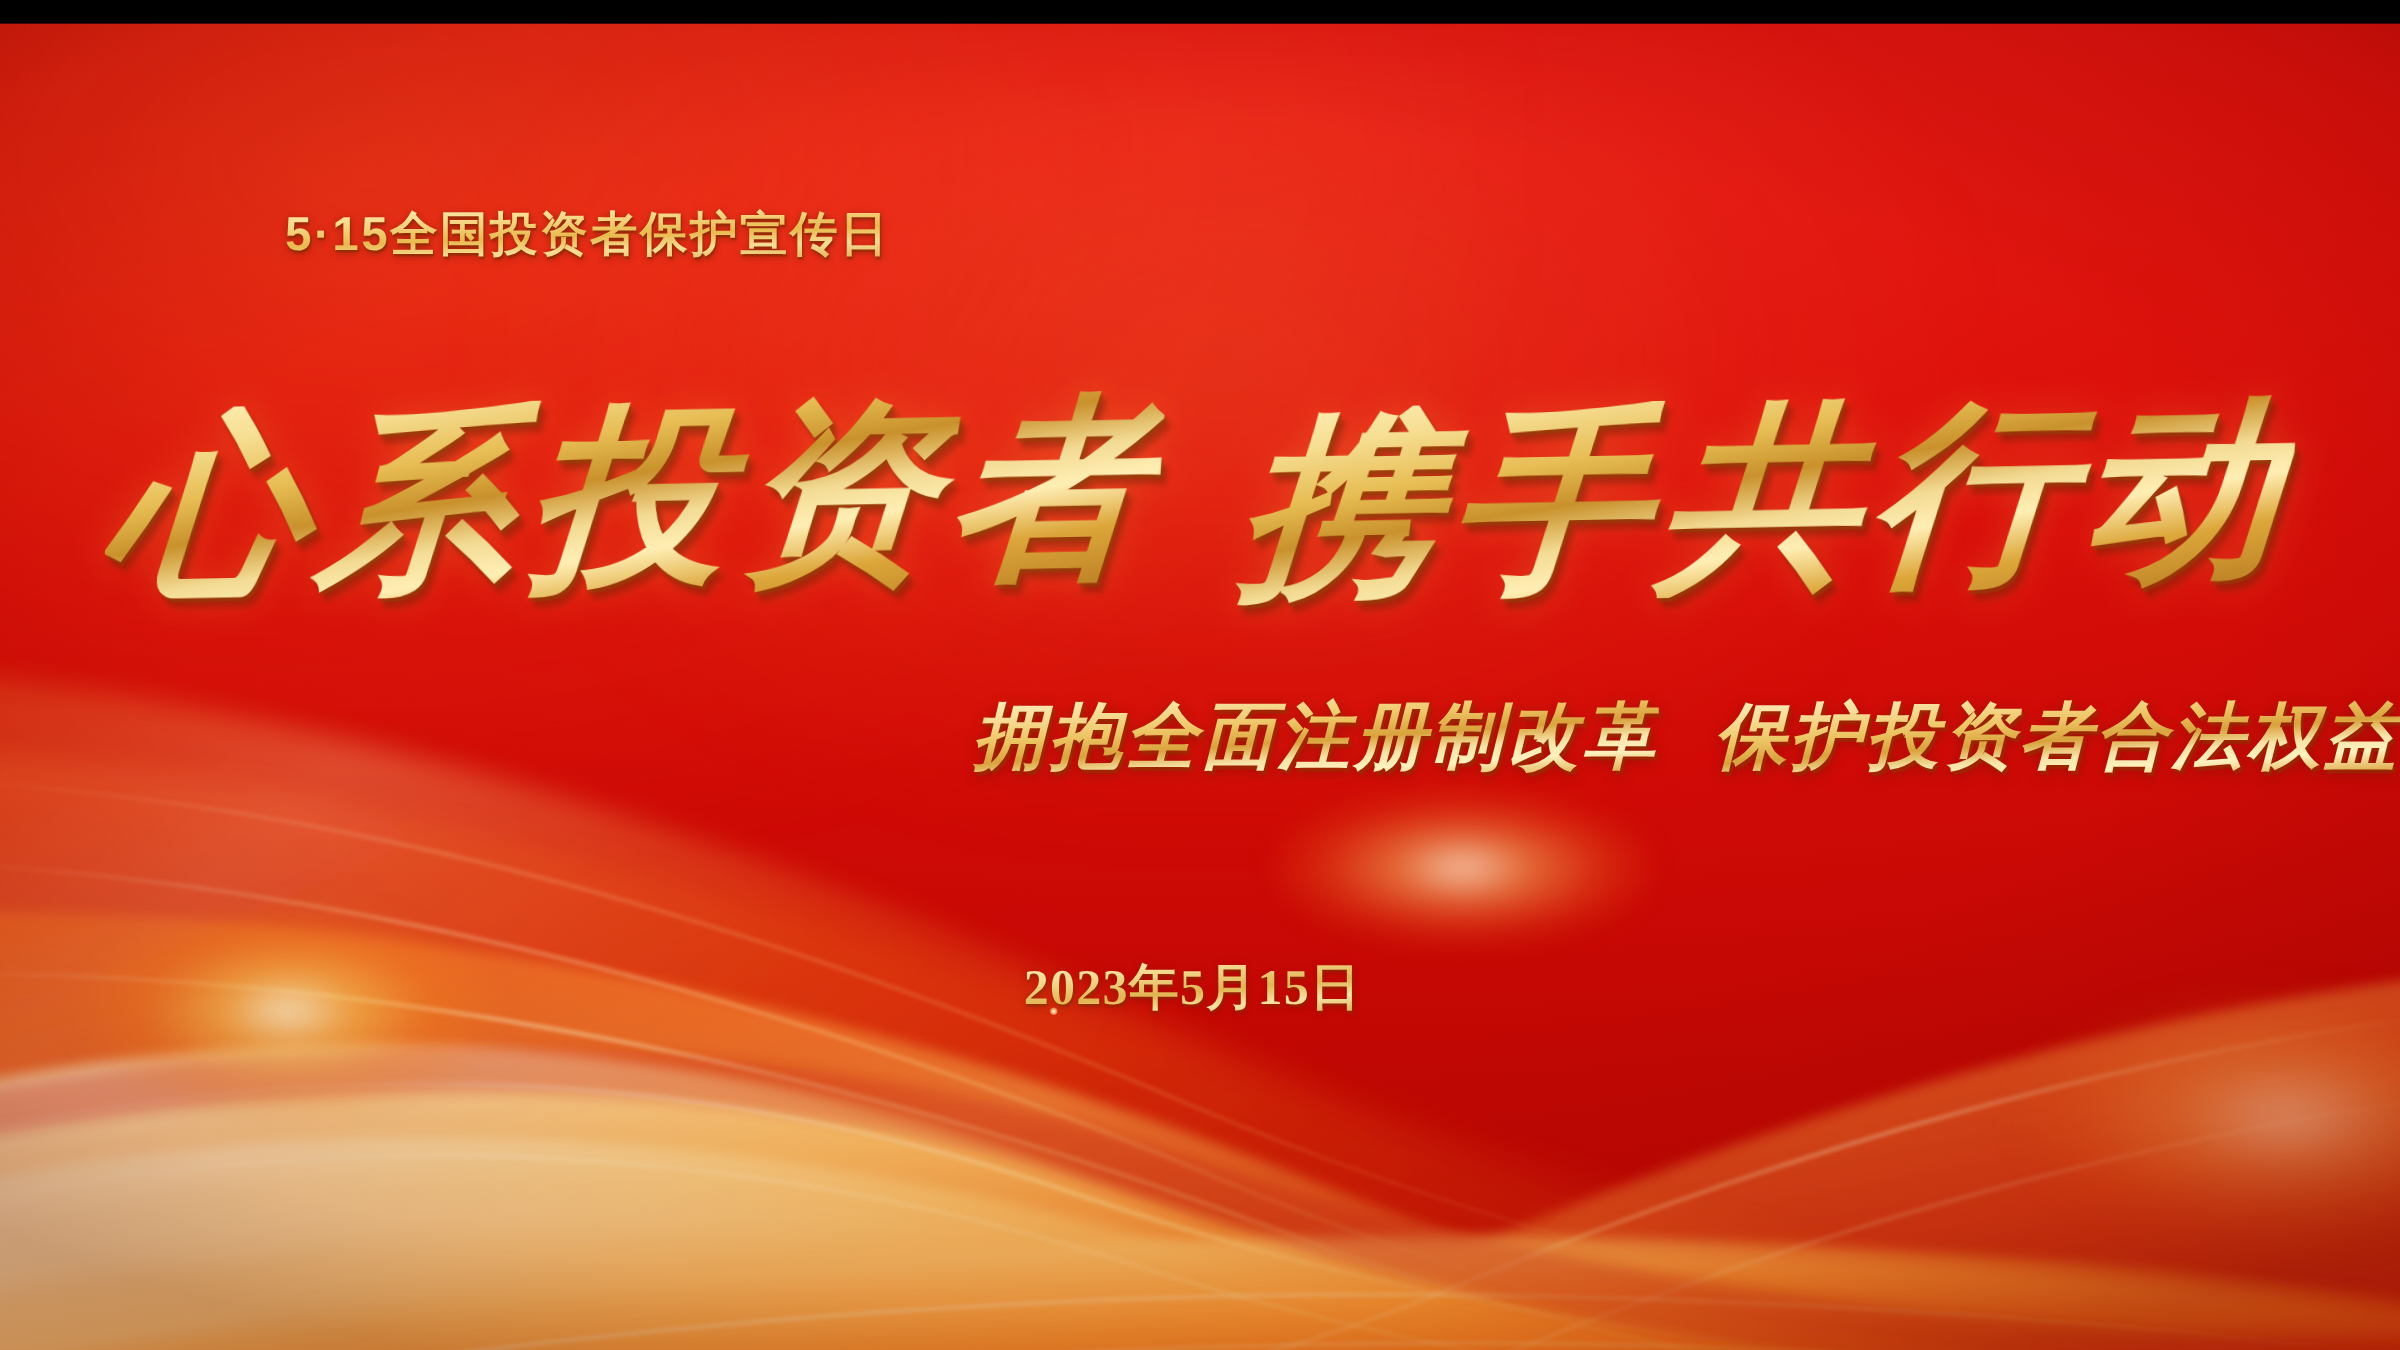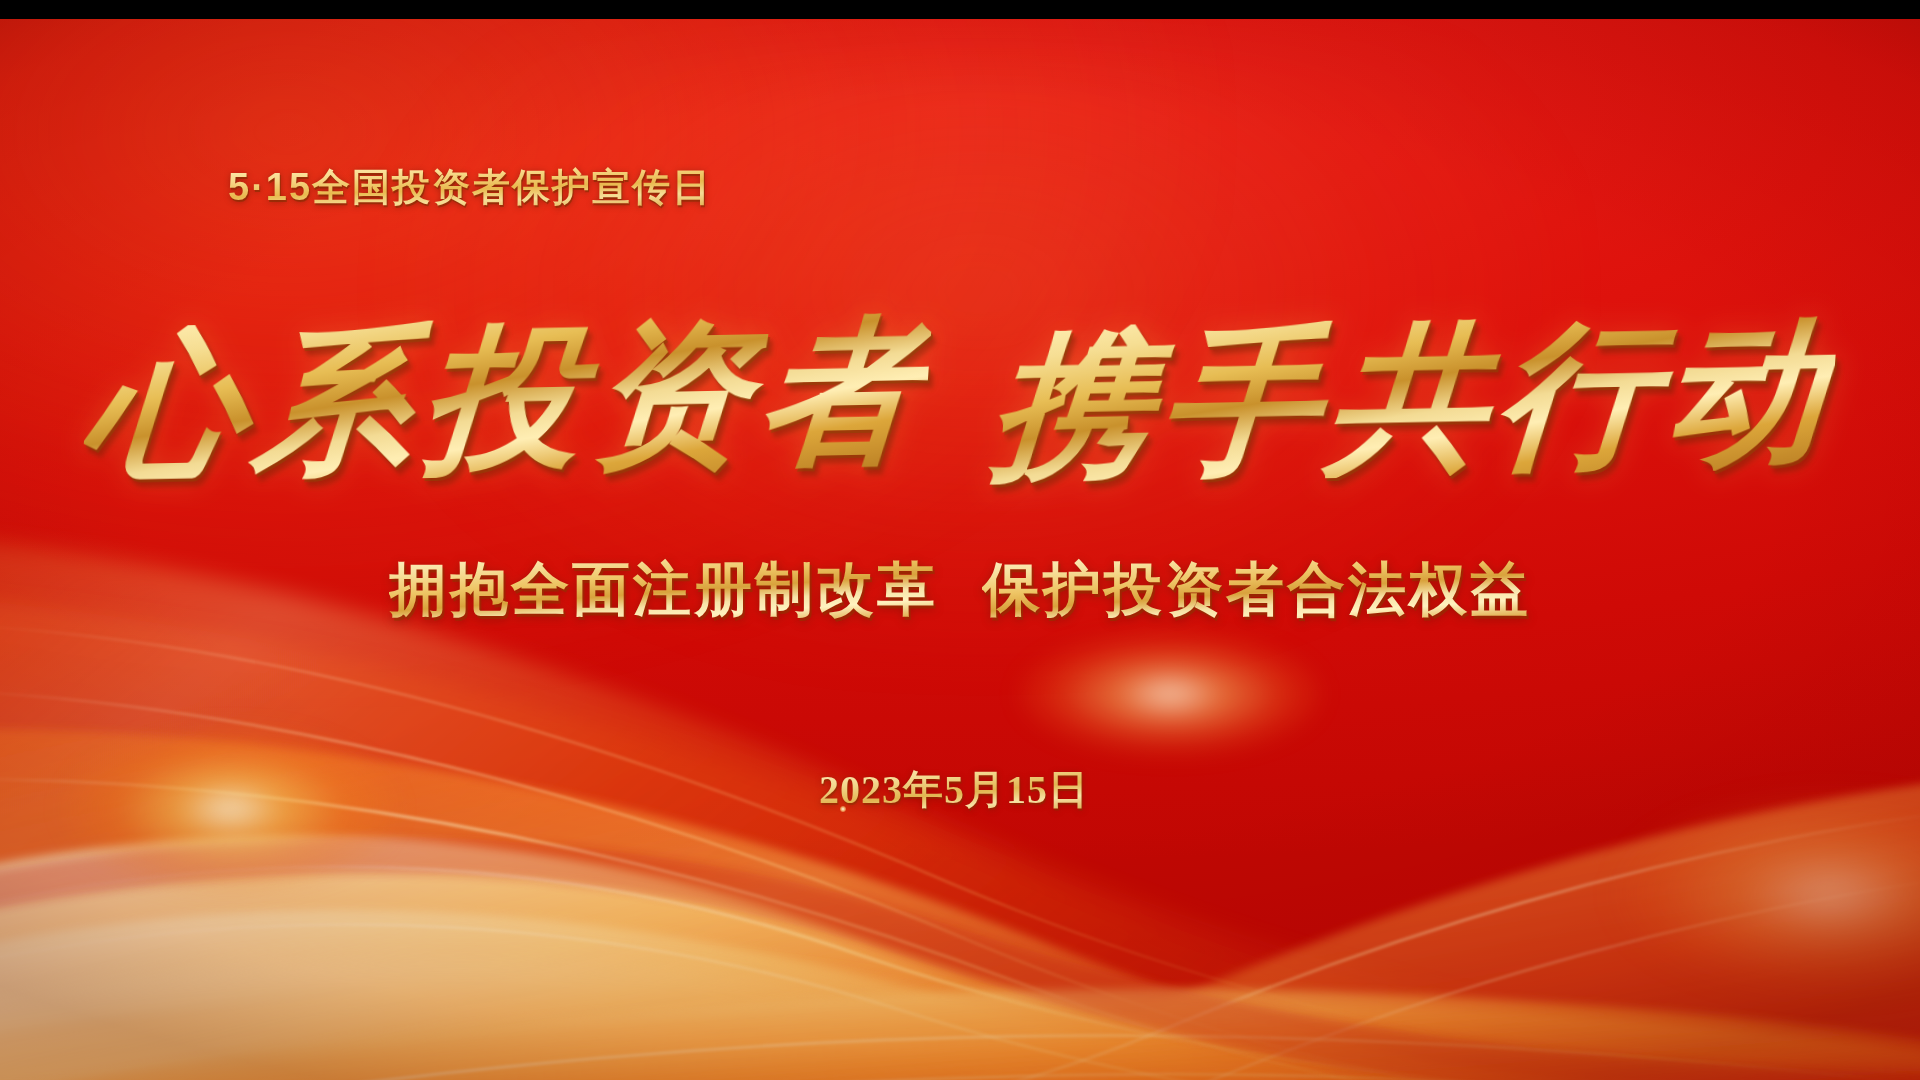--- a/index.html
+++ b/index.html
@@ -104,23 +104,24 @@
     filter:
       drop-shadow(2px 3px 0 rgba(140,70,5,.55))
       drop-shadow(4px 6px 2px rgba(95,30,0,.40))
       drop-shadow(0 0 14px rgba(255,190,80,.22));
     transform:skewX(-5deg) rotate(-1.1deg);
   }
   .calligraphy .gap{display:inline-block;width:66px;}
 
   .slogan{
     position:absolute;left:0;right:0;top:532px;
-    text-align:center;
+    text-align:right;
     font-size:58px;font-weight:700;letter-spacing:3px;
     white-space:nowrap;
+    font-style:italic;
   }
   .slogan .part{
     display:inline-block;
     background:linear-gradient(176deg,
       #fff5cf 0%,
       #f8e1a0 20%,
       #eec565 38%,
       #d9a23c 52%,
       #f7e3a8 64%,
       #fff2bf 74%,

